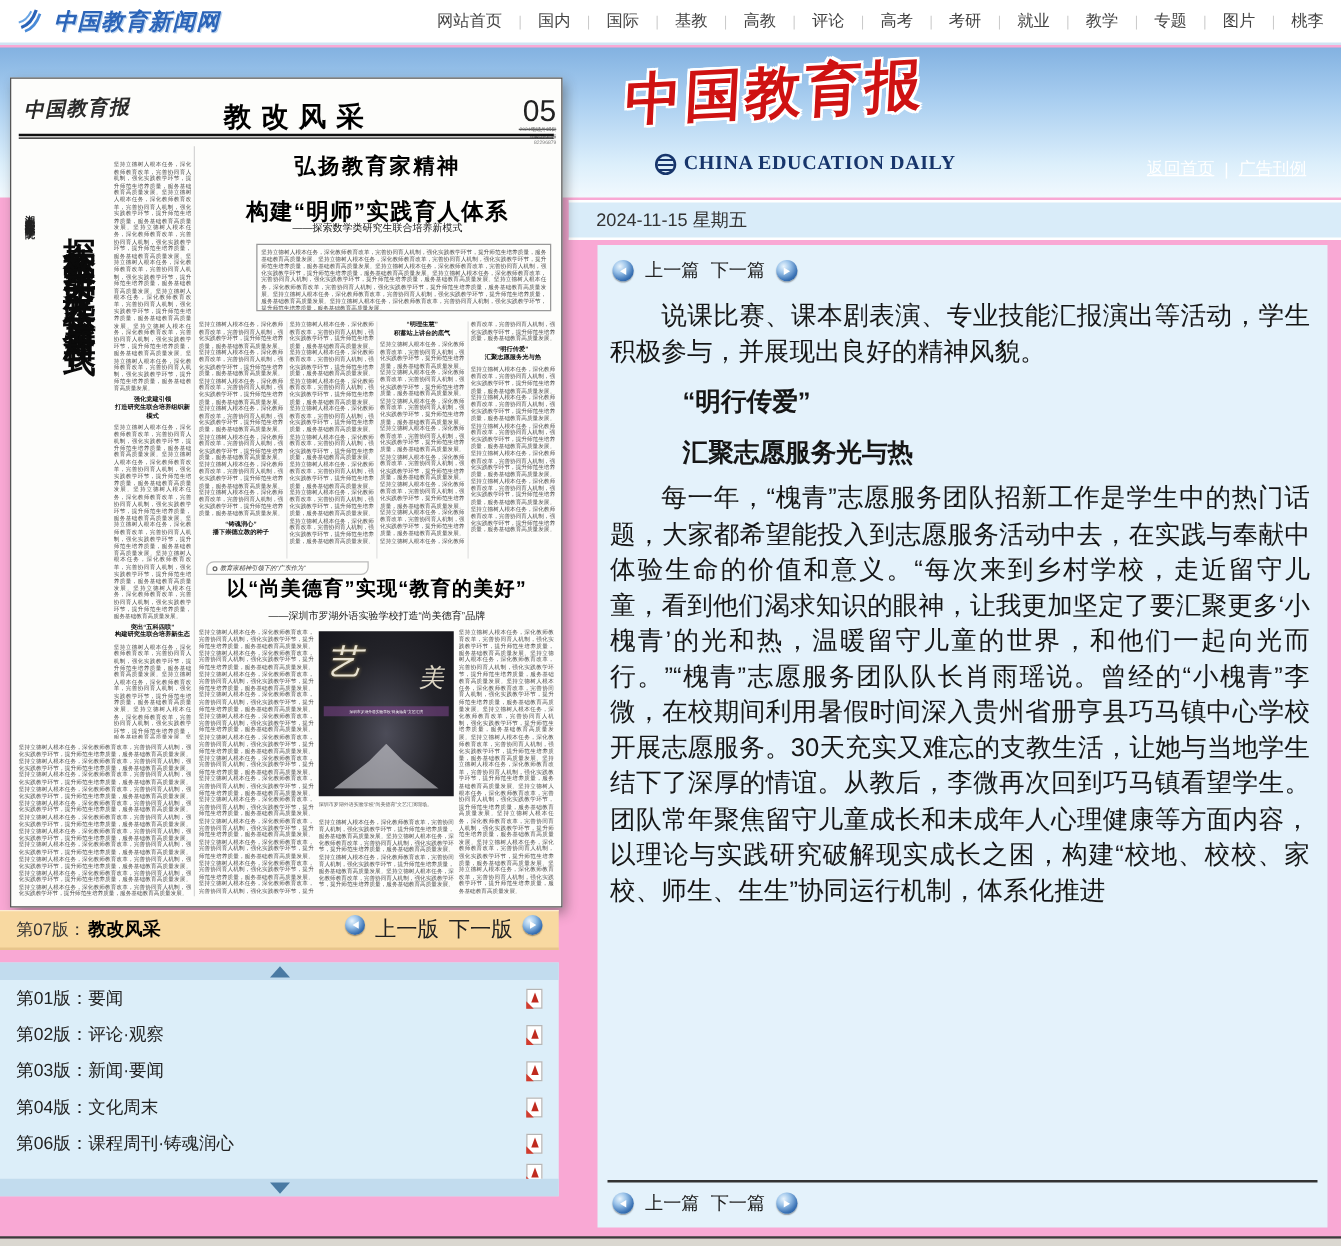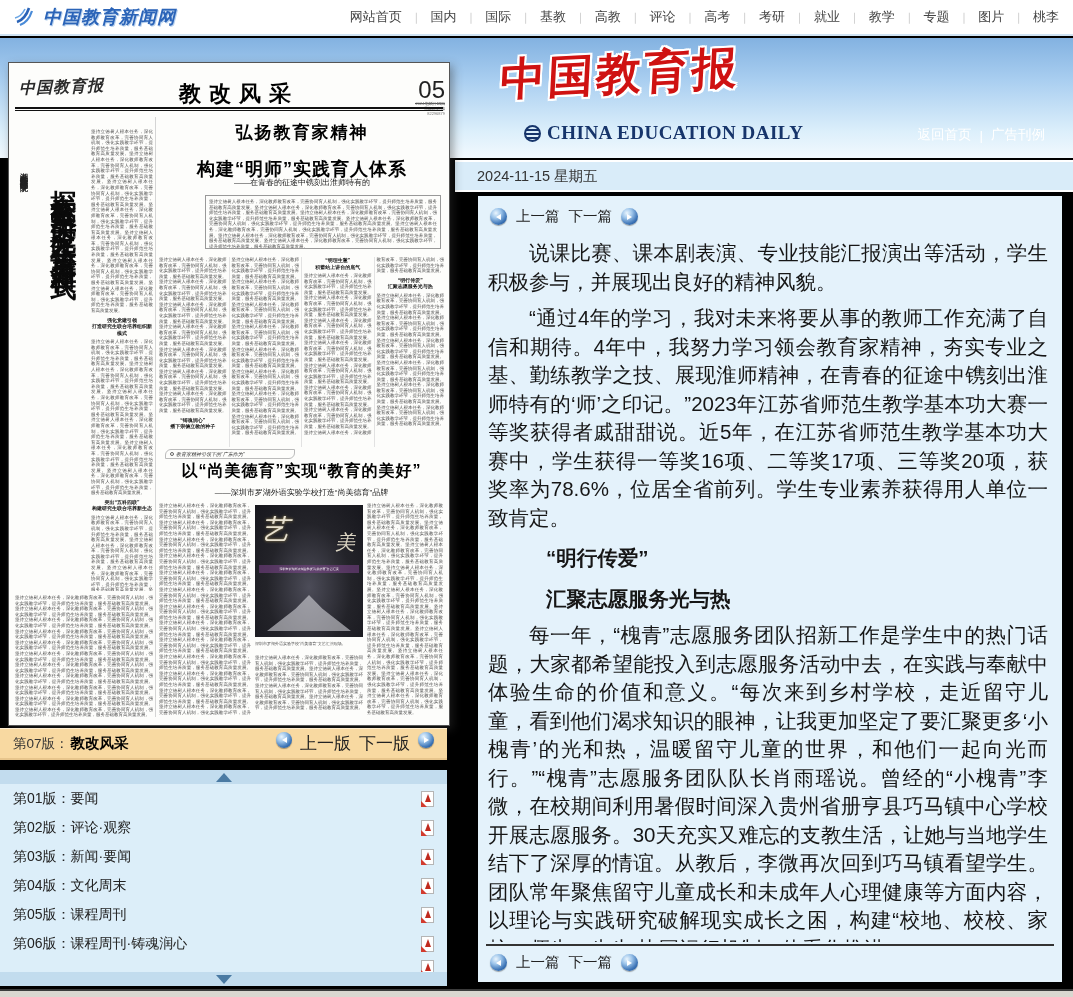--- a/index.html
+++ b/index.html
@@ -1,41 +1,41 @@
 <!DOCTYPE html>
 <html><head>
 <meta charset="utf-8">
 <style>
   html,body{margin:0;padding:0;}
   body{width:1073px;height:997px;overflow:hidden;font-family:"Liberation Sans","DejaVu Sans",sans-serif;}
-  .page{position:relative;width:1073px;height:997px;background:#000000;overflow:hidden;}
+  .page{position:relative;width:1073px;height:997px;background:#f9a8d4;overflow:hidden;}
 
   
   .topbar{position:absolute;left:0;top:0;width:100%;height:36px;background:#ffffff;
     border-bottom:2px solid #cfe3f3;box-sizing:border-box;display:flex;align-items:center;
     justify-content:space-between;padding:0 14px;z-index:10;}
   .sitelogo{display:flex;align-items:center;gap:7px;cursor:pointer;}
   .sitelogo .txt{font-size:18px;font-weight:bold;font-style:italic;color:#2b64b8;
     font-family:"Liberation Serif","DejaVu Serif",serif;letter-spacing:1px;text-shadow:1px 1px 0 #b9d2ee;}
   .topnav{display:flex;align-items:center;gap:9px;font-size:13px;margin-left:12px;}
   .topnav .nav-a{color:#444;cursor:pointer;white-space:nowrap;}
   .topnav .sep{color:#c0c0c0;font-size:11px;}
 
   
   .band{position:absolute;left:0;top:38px;width:100%;height:120px;
     background:linear-gradient(180deg,#83b2e1 0%,#a9cef0 35%,#dceffb 78%,#f2f9fe 100%);}
   .brand-cn{position:absolute;left:500px;top:6px;font-family:"DejaVu Serif","Liberation Serif",serif;
     font-size:45px;font-weight:bold;color:#cf1212;letter-spacing:3px;transform:rotate(-3deg) skewX(-6deg);
     text-shadow:-2px 0 #fff,2px 0 #fff,0 -2px #fff,0 2px #fff,-2px -2px #fff,2px 2px #fff,-2px 2px #fff,2px -2px #fff;}
   .brand-en{position:absolute;left:524px;top:84px;display:flex;align-items:center;gap:6px;
-    color:#17356b;font-weight:bold;font-size:19px;letter-spacing:.5px;font-family:"Liberation Serif","DejaVu Serif",serif;}
+    color:#17356b;font-weight:bold;font-size:16px;letter-spacing:.5px;font-family:"Liberation Serif","DejaVu Serif",serif;}
   .brand-icon{width:17px;height:17px;border-radius:50%;border:2.5px solid #17356b;box-sizing:border-box;
     background:repeating-linear-gradient(180deg,transparent 0 2px,#17356b 2px 4px);}
   .band-links{position:absolute;right:28px;top:88px;color:#fff;font-size:13.5px;display:flex;gap:8px;align-items:center;}
-  .band-links .lnk{color:#fff;cursor:pointer;}
+  .band-links .lnk{color:#fff;cursor:pointer;text-decoration:underline;}
 
   
   .datebar{position:absolute;left:455px;top:160px;width:618px;height:32px;background:#d9ecf9;
     border-top:2px solid #fff;border-bottom:2px solid #fff;box-sizing:border-box;display:flex;
     align-items:center;padding-left:22px;font-size:14.5px;color:#333;}
 
   
   .paper{position:absolute;left:8px;top:62px;width:440px;height:662px;background:#fdfdfb;
     border:1px solid #555;box-shadow:3px 4px 9px rgba(50,50,50,.45);z-index:5;}
   .paper *{position:absolute;box-sizing:border-box;}
@@ -206,21 +206,21 @@
       <span class="np-colsub">突出“五科四联”
 构建研究生联合培养新生态</span>
       <span class="fillspan">坚持立德树人根本任务，深化教师教育改革，完善协同育人机制，强化实践教学环节，提升师范生培养质量，服务基础教育高质量发展。坚持立德树人根本任务，深化教师教育改革，完善协同育人机制，强化实践教学环节，提升师范生培养质量，服务基础教育高质量发展。坚持立德树人根本任务，深化教师教育改革，完善协同育人机制，强化实践教学环节，提升师范生培养质量，服务基础教育高质量发展。坚持立德树人根本任务，深化教师教育改革，完善协同育人机制，强化实践教学环节，提升师范生培养质量，服务基础教育高质量发展。坚持立德树人根本任务，深化教师教育改革，完善协同育人机制，强化实践教学环节，提升师范生培养质量，服务基础教育高质量发展。坚持立德树人根本任务，深化教师教育改革，完善协同育人机制，强化实践教学环节，提升师范生培养质量，服务基础教育高质量发展。</span>
     </div>
     <div class="np-leftbottom tiny">
       <span class="fillspan">坚持立德树人根本任务，深化教师教育改革，完善协同育人机制，强化实践教学环节，提升师范生培养质量，服务基础教育高质量发展。坚持立德树人根本任务，深化教师教育改革，完善协同育人机制，强化实践教学环节，提升师范生培养质量，服务基础教育高质量发展。坚持立德树人根本任务，深化教师教育改革，完善协同育人机制，强化实践教学环节，提升师范生培养质量，服务基础教育高质量发展。坚持立德树人根本任务，深化教师教育改革，完善协同育人机制，强化实践教学环节，提升师范生培养质量，服务基础教育高质量发展。坚持立德树人根本任务，深化教师教育改革，完善协同育人机制，强化实践教学环节，提升师范生培养质量，服务基础教育高质量发展。坚持立德树人根本任务，深化教师教育改革，完善协同育人机制，强化实践教学环节，提升师范生培养质量，服务基础教育高质量发展。坚持立德树人根本任务，深化教师教育改革，完善协同育人机制，强化实践教学环节，提升师范生培养质量，服务基础教育高质量发展。坚持立德树人根本任务，深化教师教育改革，完善协同育人机制，强化实践教学环节，提升师范生培养质量，服务基础教育高质量发展。坚持立德树人根本任务，深化教师教育改革，完善协同育人机制，强化实践教学环节，提升师范生培养质量，服务基础教育高质量发展。坚持立德树人根本任务，深化教师教育改革，完善协同育人机制，强化实践教学环节，提升师范生培养质量，服务基础教育高质量发展。坚持立德树人根本任务，深化教师教育改革，完善协同育人机制，强化实践教学环节，提升师范生培养质量，服务基础教育高质量发展。</span>
     </div>
 
     <div class="np-h1a">弘扬教育家精神</div>
     <div class="np-h1b">构建“明师”实践育人体系</div>
-    <div class="np-h1dek">——在青春的征途中镌刻出淮师特有的</div>
+    <div class="np-h1dek">——探索数学类研究生联合培养新模式</div>
     <div class="np-introbox tiny">
       <span class="fillspan">坚持立德树人根本任务，深化教师教育改革，完善协同育人机制，强化实践教学环节，提升师范生培养质量，服务基础教育高质量发展。坚持立德树人根本任务，深化教师教育改革，完善协同育人机制，强化实践教学环节，提升师范生培养质量，服务基础教育高质量发展。坚持立德树人根本任务，深化教师教育改革，完善协同育人机制，强化实践教学环节，提升师范生培养质量，服务基础教育高质量发展。坚持立德树人根本任务，深化教师教育改革，完善协同育人机制，强化实践教学环节，提升师范生培养质量，服务基础教育高质量发展。坚持立德树人根本任务，深化教师教育改革，完善协同育人机制，强化实践教学环节，提升师范生培养质量，服务基础教育高质量发展。坚持立德树人根本任务，深化教师教育改革，完善协同育人机制，强化实践教学环节，提升师范生培养质量，服务基础教育高质量发展。坚持立德树人根本任务，深化教师教育改革，完善协同育人机制，强化实践教学环节，提升师范生培养质量，服务基础教育高质量发展。</span>
     </div>
     <div class="np-cols tiny">
       <span class="fillspan">坚持立德树人根本任务，深化教师教育改革，完善协同育人机制，强化实践教学环节，提升师范生培养质量，服务基础教育高质量发展。坚持立德树人根本任务，深化教师教育改革，完善协同育人机制，强化实践教学环节，提升师范生培养质量，服务基础教育高质量发展。坚持立德树人根本任务，深化教师教育改革，完善协同育人机制，强化实践教学环节，提升师范生培养质量，服务基础教育高质量发展。坚持立德树人根本任务，深化教师教育改革，完善协同育人机制，强化实践教学环节，提升师范生培养质量，服务基础教育高质量发展。坚持立德树人根本任务，深化教师教育改革，完善协同育人机制，强化实践教学环节，提升师范生培养质量，服务基础教育高质量发展。坚持立德树人根本任务，深化教师教育改革，完善协同育人机制，强化实践教学环节，提升师范生培养质量，服务基础教育高质量发展。坚持立德树人根本任务，深化教师教育改革，完善协同育人机制，强化实践教学环节，提升师范生培养质量，服务基础教育高质量发展。</span>
       <span class="np-colsub">“铸魂润心”
 播下崇德立教的种子</span>
       <span class="fillspan">坚持立德树人根本任务，深化教师教育改革，完善协同育人机制，强化实践教学环节，提升师范生培养质量，服务基础教育高质量发展。坚持立德树人根本任务，深化教师教育改革，完善协同育人机制，强化实践教学环节，提升师范生培养质量，服务基础教育高质量发展。坚持立德树人根本任务，深化教师教育改革，完善协同育人机制，强化实践教学环节，提升师范生培养质量，服务基础教育高质量发展。坚持立德树人根本任务，深化教师教育改革，完善协同育人机制，强化实践教学环节，提升师范生培养质量，服务基础教育高质量发展。坚持立德树人根本任务，深化教师教育改革，完善协同育人机制，强化实践教学环节，提升师范生培养质量，服务基础教育高质量发展。坚持立德树人根本任务，深化教师教育改革，完善协同育人机制，强化实践教学环节，提升师范生培养质量，服务基础教育高质量发展。坚持立德树人根本任务，深化教师教育改革，完善协同育人机制，强化实践教学环节，提升师范生培养质量，服务基础教育高质量发展。坚持立德树人根本任务，深化教师教育改革，完善协同育人机制，强化实践教学环节，提升师范生培养质量，服务基础教育高质量发展。</span>
       <span class="np-colsub">“明理生慧”
 积蓄站上讲台的底气</span>
@@ -284,24 +284,20 @@
     </div>
     <div class="prow">
       <span>第03版：新闻·要闻</span>
       <span class="pdf"></span>
     </div>
     <div class="prow">
       <span>第04版：文化周末</span>
       <span class="pdf"></span>
     </div>
     <div class="prow">
-      <span>第05版：课程周刊</span>
-      <span class="pdf"></span>
-    </div>
-    <div class="prow">
       <span>第06版：课程周刊·铸魂润心</span>
       <span class="pdf"></span>
     </div>
     <div class="prow-partial">
       <span class="pdf"></span>
     </div>
     <div class="strip">
         <span class="tri-down"></span>
       </div>
   </div>
@@ -312,21 +308,20 @@
           <span class="tri-l"></span>
         </span>
       <span class="nlbl">上一篇</span>
       <span class="nlbl">下一篇</span>
       <span class="globe">
           <span class="tri-r"></span>
         </span>
     </div>
     <div class="rbody">
       <p>说课比赛、课本剧表演、专业技能汇报演出等活动，学生积极参与，并展现出良好的精神风貌。</p>
-      <p>“通过4年的学习，我对未来将要从事的教师工作充满了自信和期待。4年中，我努力学习领会教育家精神，夯实专业之基、勤练教学之技、展现淮师精神，在青春的征途中镌刻出淮师特有的‘师’之印记。”2023年江苏省师范生教学基本功大赛一等奖获得者戚甜甜说。近5年，在江苏省师范生教学基本功大赛中，学生获得一等奖16项、二等奖17项、三等奖20项，获奖率为78.6%，位居全省前列。学生专业素养获得用人单位一致肯定。</p>
       <div class="rsub">“明行传爱”</div>
       <div class="rsub">汇聚志愿服务光与热</div>
       <p>每一年，“槐青”志愿服务团队招新工作是学生中的热门话题，大家都希望能投入到志愿服务活动中去，在实践与奉献中体验生命的价值和意义。“每次来到乡村学校，走近留守儿童，看到他们渴求知识的眼神，让我更加坚定了要汇聚更多‘小槐青’的光和热，温暖留守儿童的世界，和他们一起向光而行。”“槐青”志愿服务团队队长肖雨瑶说。曾经的“小槐青”李微，在校期间利用暑假时间深入贵州省册亨县巧马镇中心学校开展志愿服务。30天充实又难忘的支教生活，让她与当地学生结下了深厚的情谊。从教后，李微再次回到巧马镇看望学生。团队常年聚焦留守儿童成长和未成年人心理健康等方面内容，以理论与实践研究破解现实成长之困，构建“校地、校校、家校、师生、生生”协同运行机制，体系化推进</p>
     </div>
     <div class="rdivider"></div>
     <div class="rnav bottom">
       <span class="globe">
           <span class="tri-l"></span>
         </span>
       <span class="nlbl">上一篇</span>

